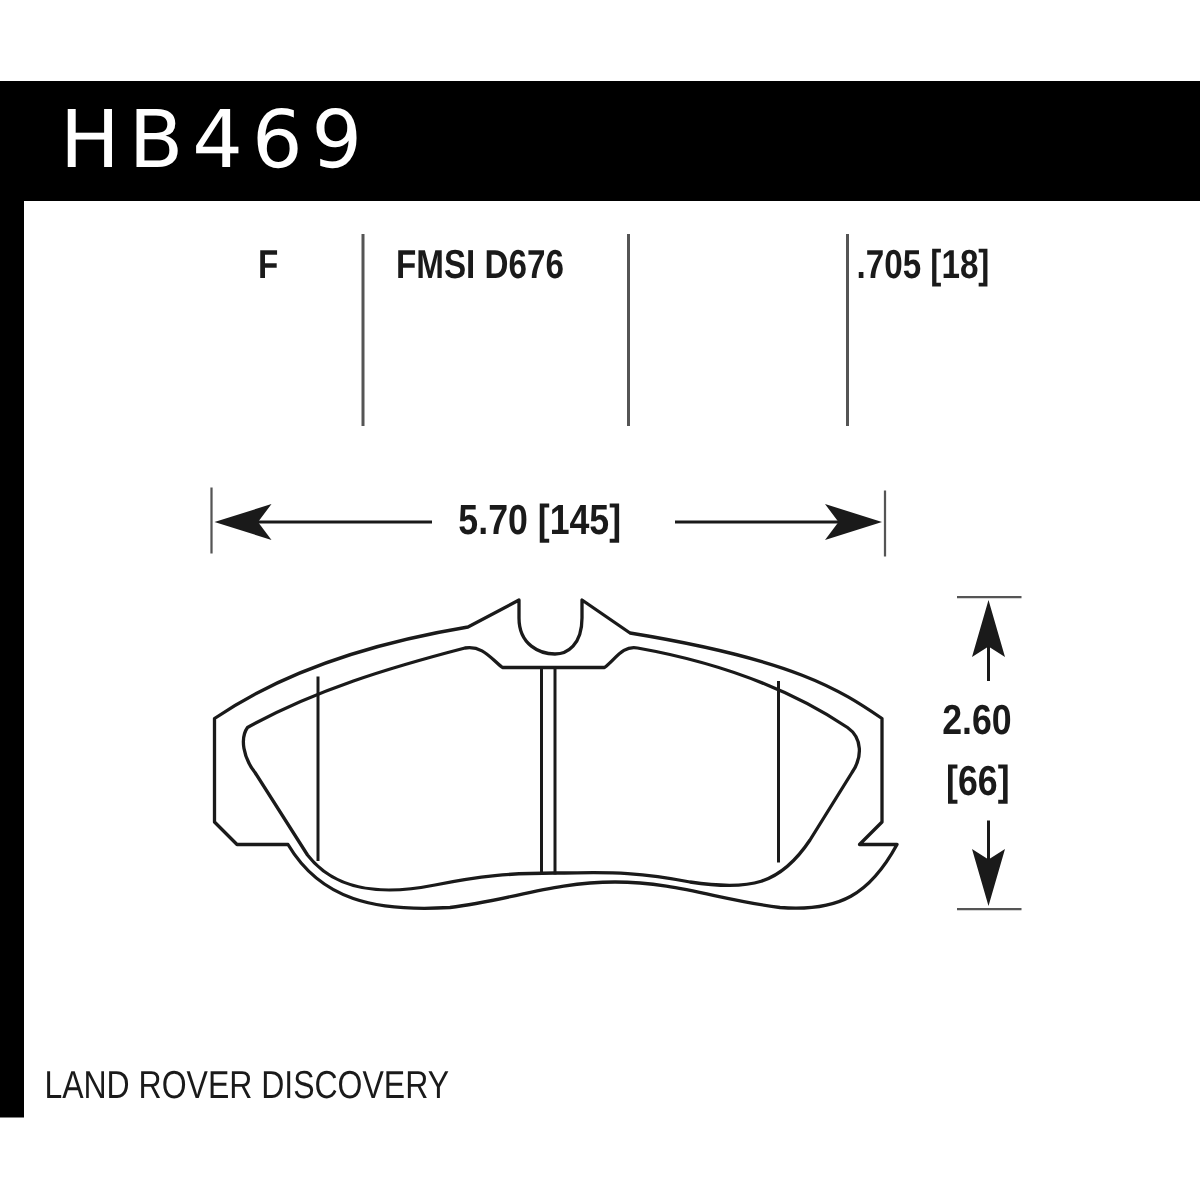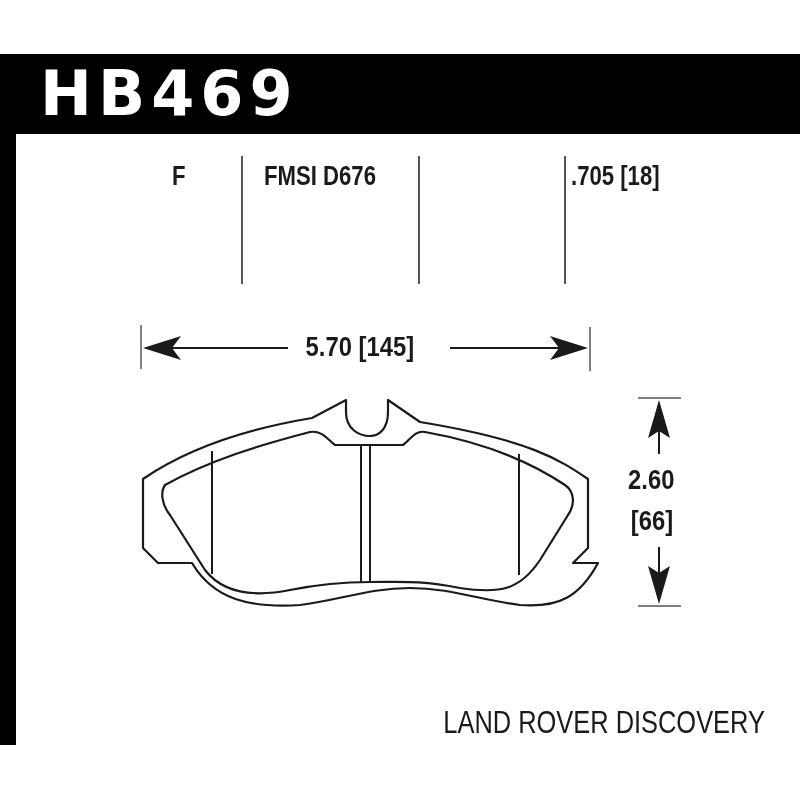--- a/index.html
+++ b/index.html
@@ -8,35 +8,35 @@
       font-family: "Liberation Sans", sans-serif; color: #1a1a1a;
     }
     .header-bar {
       position: absolute; left: 0; top: 54px; width: 800px; height: 80px; background: #000000;
     }
     .left-bar {
       position: absolute; left: 0; top: 54px; width: 16px; height: 691px; background: #000000;
     }
     .part-number {
       position: absolute; left: 40px; top: 56px; height: 76px; line-height: 76px;
-      font-family: "DejaVu Sans", sans-serif; font-weight: bold; font-size: 62px;
+      font-family: "DejaVu Sans", sans-serif; font-weight: normal; font-size: 53px;
       letter-spacing: 6px; color: #ffffff;
     }
     .spec {
       position: absolute; top: 160px; font-weight: bold; font-size: 27px; line-height: 32px;
       transform: scaleX(0.82); transform-origin: left center; white-space: nowrap; color: #1a1a1a;
     }
     .vline { position: absolute; width: 2px; background: #555; }
     .dim-label {
       position: absolute; font-weight: bold; font-size: 28px; line-height: 32px; white-space: nowrap;
       transform: scaleX(0.85); color: #1a1a1a;
     }
     .vehicle {
-      position: absolute; left: 0; width: 800px; top: 706px; text-align: right;
-      font-size: 31px; line-height: 34px; color: #1a1a1a;
+      position: absolute; left: 0; width: 800px; top: 706px; text-align: left;
+      font-size: 26px; line-height: 34px; color: #1a1a1a;
     }
     .vehicle span { display: inline-block; transform: scaleX(0.82); }
     svg { position: absolute; left: 0; top: 0; }
   </style>
 </head>
 <body>
 
 <div class="header-bar"></div>
 <div class="left-bar"></div>
 <div class="part-number">HB469</div>

